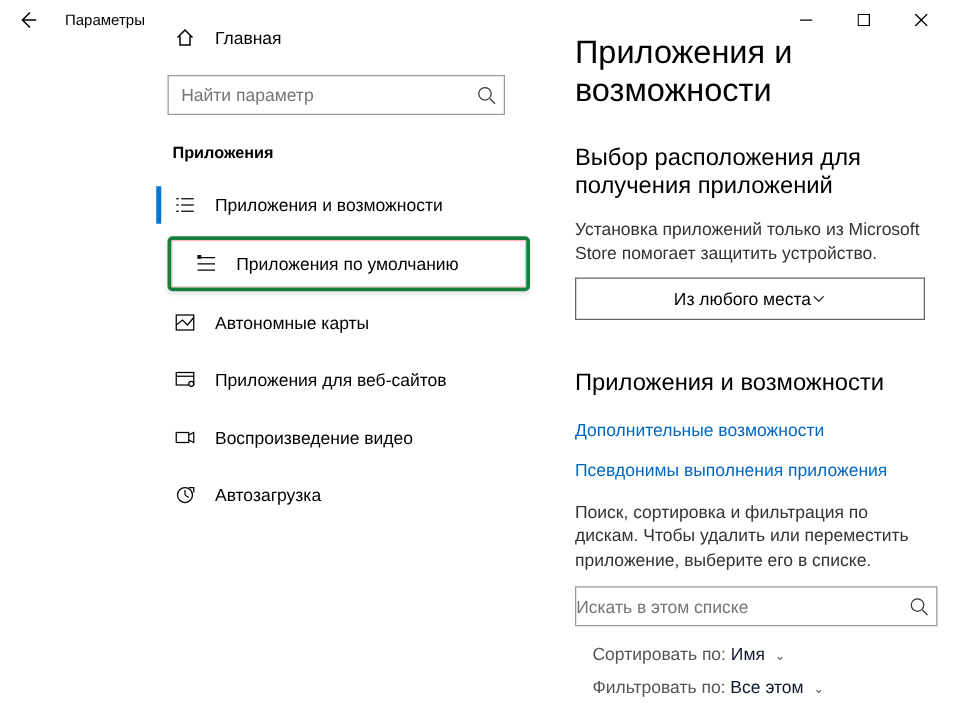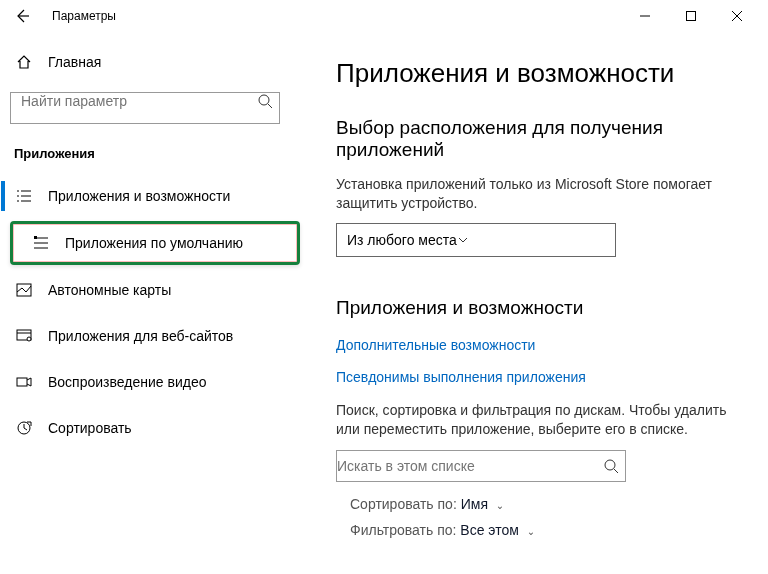--- a/index.html
+++ b/index.html
@@ -1,41 +1,41 @@
 <!DOCTYPE html>
 <html><head>
 <meta charset="utf-8">
 <style>
   * { box-sizing: border-box; margin: 0; padding: 0; }
   html, body { width: 768px; height: 574px; font-family: "Segoe UI", Arial, sans-serif; background: #fff; color: #000; overflow: hidden; }
-  .window { width: 760px; height: 574px; display: flex; flex-direction: column; position: relative; }
+  .window { width: 760px; height: 574px; display: flex; flex-direction: row; position: relative; }
   .titlebar { height: 32px; display: flex; align-items: center; padding: 0 8px; }
   .back-btn { width: 28px; height: 28px; display: flex; align-items: center; justify-content: center; font-size: 16px; }
   .title { font-size: 12px; margin-left: 16px; }
   .win-controls { position: absolute; top: 0; right: 0; display: flex; height: 32px; }
   .win-btn { width: 46px; height: 32px; display: flex; align-items: center; justify-content: center; font-size: 10px; }
   .body { flex: 1; display: flex; overflow: hidden; gap: 28px; }
   .sidebar { width: 300px; padding: 10px 0 10px 10px; }
   .home { display: flex; align-items: center; height: 40px; padding: 0 4px; margin-bottom: 10px; }
   .home-icon { width: 20px; display:flex; justify-content:center; }
   .home-label { margin-left: 14px; font-size: 14px; }
-  .search-wrap { display: flex; align-items: flex-start; border: 1px solid #999; height: 32px; width: 270px; padding: 0 6px 0 10px; margin-bottom: 18px; }
+  .search-wrap { display: flex; align-items: center; border: 1px solid #999; height: 32px; width: 270px; padding: 0 6px 0 10px; margin-bottom: 18px; }
   .search-input { flex: 1; border: none; outline: none; font-size: 14px; background: transparent; }
   .section-label { font-size: 13px; font-weight: 600; padding: 4px 4px 14px; }
   .nav { display: flex; flex-direction: column; }
   .nav-item { display: flex; align-items: center; height: 42px; padding: 0 4px; font-size: 14px; position: relative; margin-bottom: 4px; }
   .nav-item.selected::before { content:""; position:absolute; left:-9px; top:6px; bottom:6px; width:4px; background:#0078d4; }
   .nav-item.highlighted { border: 3px solid #15803d; border-radius: 4px; box-shadow: 0 0 0 1px rgba(255,180,180,0.9) inset, 0 2px 4px rgba(0,0,0,0.12); height: 44px; padding-left: 18px; }
   .nav-icon { width: 20px; display:flex; justify-content:center; align-items:center; }
   .nav-label { margin-left: 14px; }
   .content { flex: 1; padding: 26px 20px 10px 8px; overflow: hidden; }
   .page-title { font-size: 26px; font-weight: 400; margin-bottom: 28px; }
   .subhead { font-size: 19px; font-weight: 400; margin-bottom: 14px; }
   .desc { font-size: 14px; color: #333; margin-bottom: 10px; line-height: 1.35; }
-  .dropdown { display: flex; align-items: center; justify-content: flex-start; border: 1px solid #666; height: 34px; width: 280px; padding: 0 10px; font-size: 14px; margin-bottom: 40px; }
+  .dropdown { display: flex; align-items: center; justify-content: center; border: 1px solid #666; height: 34px; width: 280px; padding: 0 10px; font-size: 14px; margin-bottom: 40px; }
   .section2-title { font-size: 19px; font-weight: 400; margin-bottom: 18px; }
   .link { color: #0067c0; font-size: 14px; margin-bottom: 16px; display: block; }
   .desc2 { font-size: 14px; color: #333; margin-bottom: 10px; line-height: 1.4; }
   .filter-search { display: flex; align-items: center; border: 1px solid #999; height: 32px; width: 290px; padding: 0 6px 0 0; margin-bottom: 12px; }
   .sort-row { font-size: 14px; color: #555; padding: 2px 0 8px 14px; }
   .sort-val { color: #0f172a; }
   .chev { font-size: 10px; margin-left: 4px; color: #555; }
   svg { display:block; }
 </style>
 </head>
@@ -146,21 +146,21 @@
         </div>
         <div class="nav-item">
           <span class="nav-icon">
               <svg width="16" height="16" viewBox="0 0 16 16">
                 <circle cx="8" cy="8" r="6" stroke="#000" fill="none"></circle>
                 <line x1="8" y1="8" x2="8" y2="4" stroke="#000"></line>
                 <line x1="8" y1="8" x2="11" y2="10" stroke="#000"></line>
                 <path d="M11 2 L15 2 L15 6" stroke="#000" fill="none"></path>
               </svg>
             </span>
-          <span class="nav-label">Сортировать</span>
+          <span class="nav-label">Автозагрузка</span>
         </div>
       </div>
     </div>
 
     <div class="content">
       <h1 class="page-title">Приложения и возможности</h1>
 
       <h2 class="subhead">Выбор расположения для получения приложений</h2>
       <p class="desc">Установка приложений только из Microsoft Store помогает защитить устройство.</p>
       <div class="dropdown">

